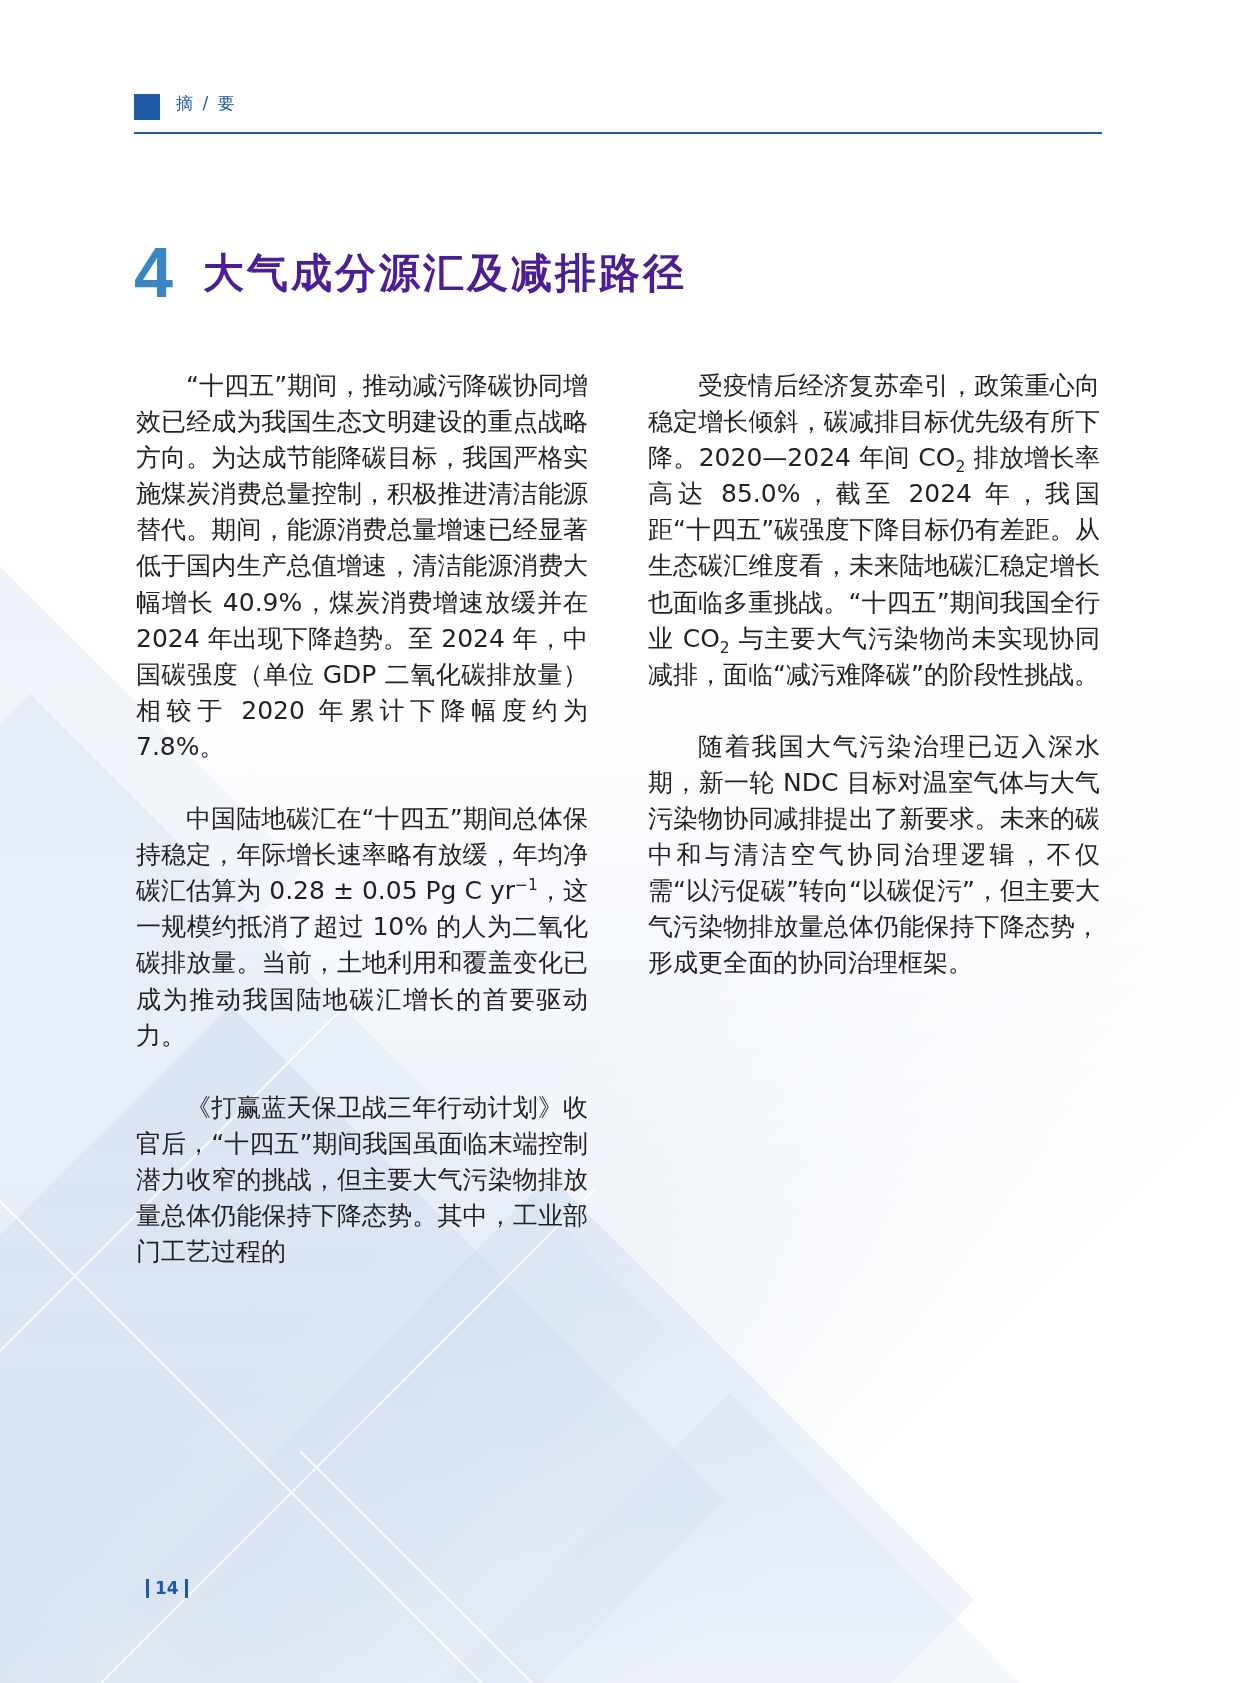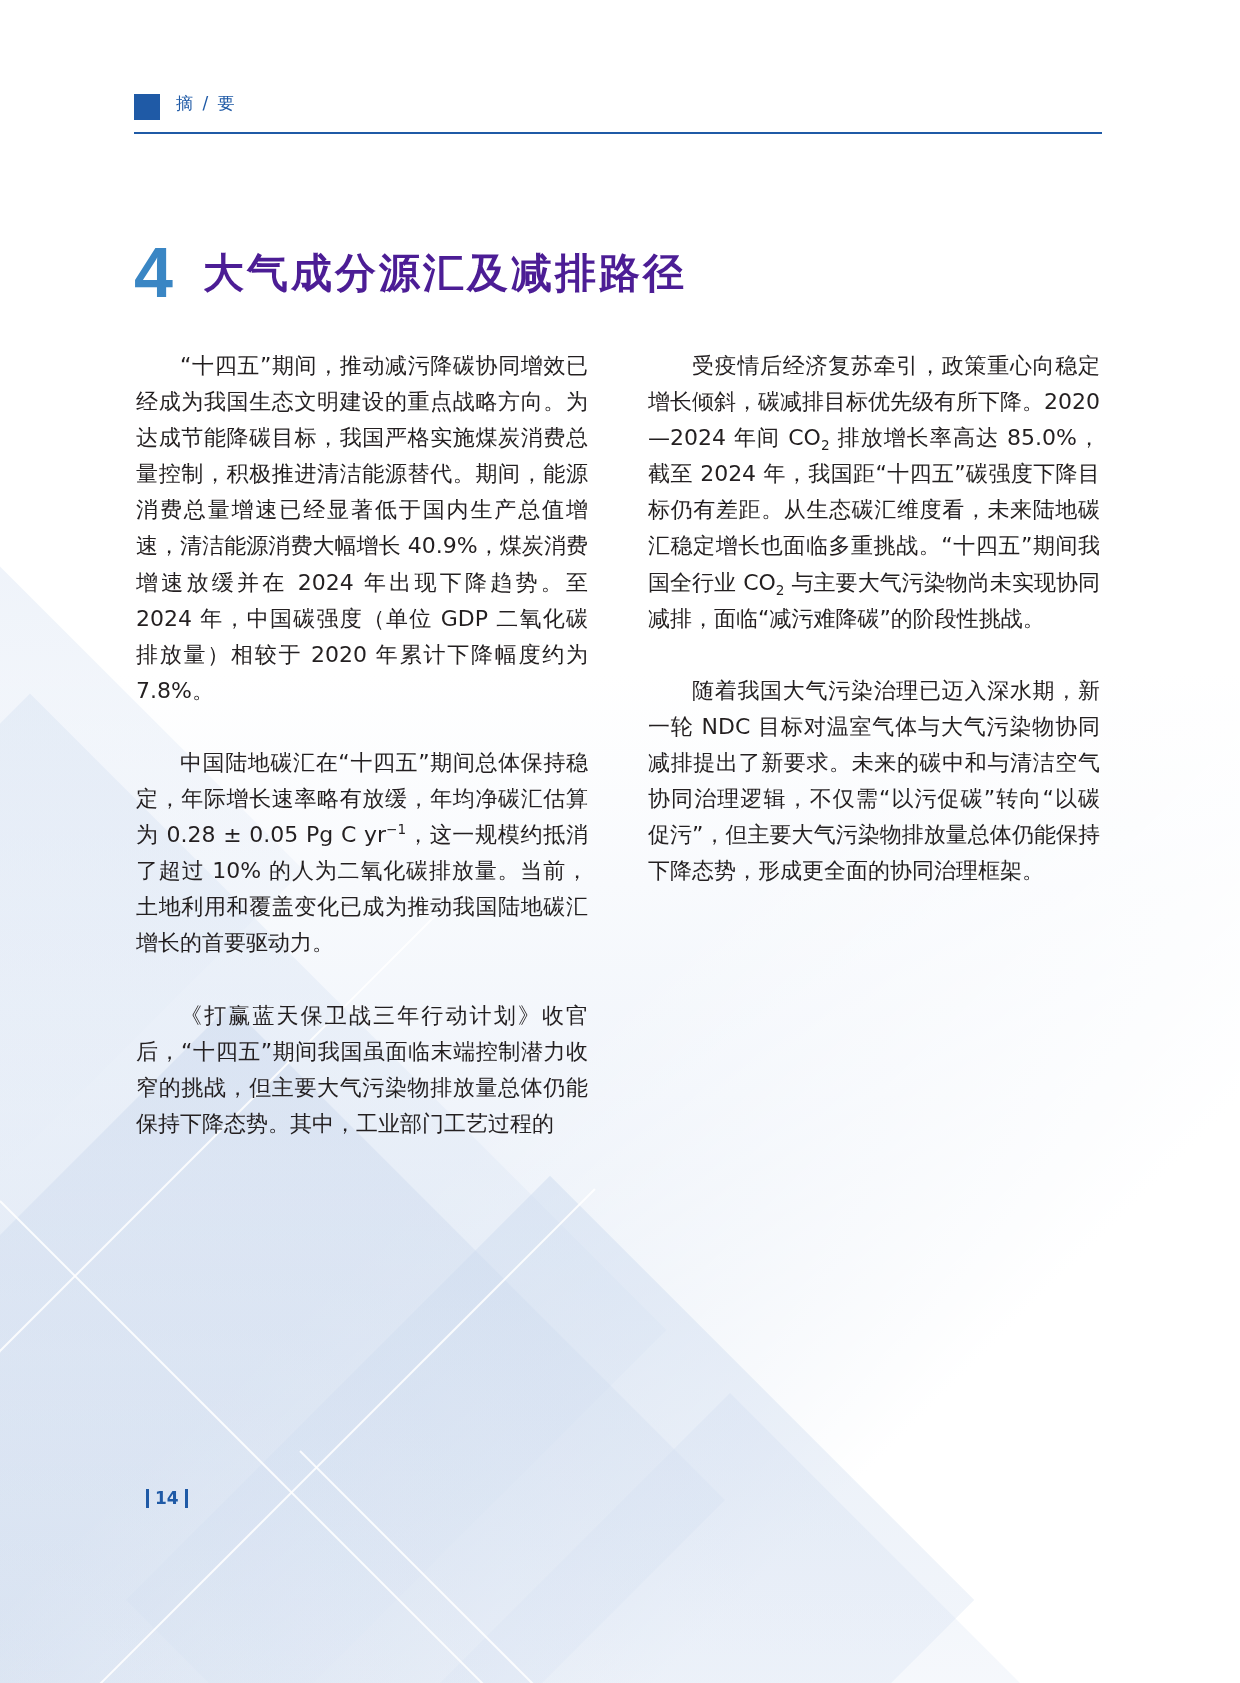--- a/index.html
+++ b/index.html
@@ -31,28 +31,28 @@
 
     .header { position: absolute; left: 134px; top: 92px; width: 968px; }
     .header .sq { position: absolute; left: 0; top: 2px; width: 26px; height: 26px; background: #1f5aa6; }
     .header .label { position: absolute; left: 42px; top: 0; font-size: 17px; color: #1f5aa6; letter-spacing: 2px; white-space: nowrap; }
     .header .rule { position: absolute; left: 0; top: 40px; width: 968px; height: 2px; background: #1f5aa6; }
 
     .section-title { position: absolute; left: 134px; top: 238px; display: flex; align-items: center; }
     .section-num { font-family: "Liberation Sans", sans-serif; font-weight: bold; font-size: 70px; color: #3a86c4; line-height: 1; margin-right: 30px; }
     .section-text { font-weight: bold; font-size: 41px; color: #4c1d95; letter-spacing: 3px; line-height: 1; }
 
-    .col { position: absolute; top: 348px; width: 452px; font-size: 22px; line-height: 36.1px; color: #231f20; }
+    .col { position: absolute; top: 368px; width: 452px; font-size: 25px; line-height: 36.1px; color: #231f20; }
     .col-left { left: 136px; }
     .col-right { left: 648px; }
     .para { margin: 0 0 36px 0; text-align: justify; text-align-last: left; }
     .para.indent { text-indent: 2em; }
     sub, sup { font-size: 62%; line-height: 0; }
 
-    .footer { position: absolute; left: 140px; top: 1488px; display: flex; align-items: center; font-size: 17px; color: #8a8f96; white-space: nowrap; }
+    .footer { position: absolute; left: 140px; top: 1578px; display: flex; align-items: center; font-size: 17px; color: #8a8f96; white-space: nowrap; }
     .footer .bar { display: inline-block; width: 3px; height: 19px; background: #1f5aa6; margin: 0 6px; }
     .footer .page { color: #1f5aa6; font-weight: bold; font-size: 17px; }
   </style>
 </head>
 <body>
 
 <div class="bg">
   <div class="shape s4"></div>
   <div class="shape s1"></div>
   <div class="shape s2"></div>

